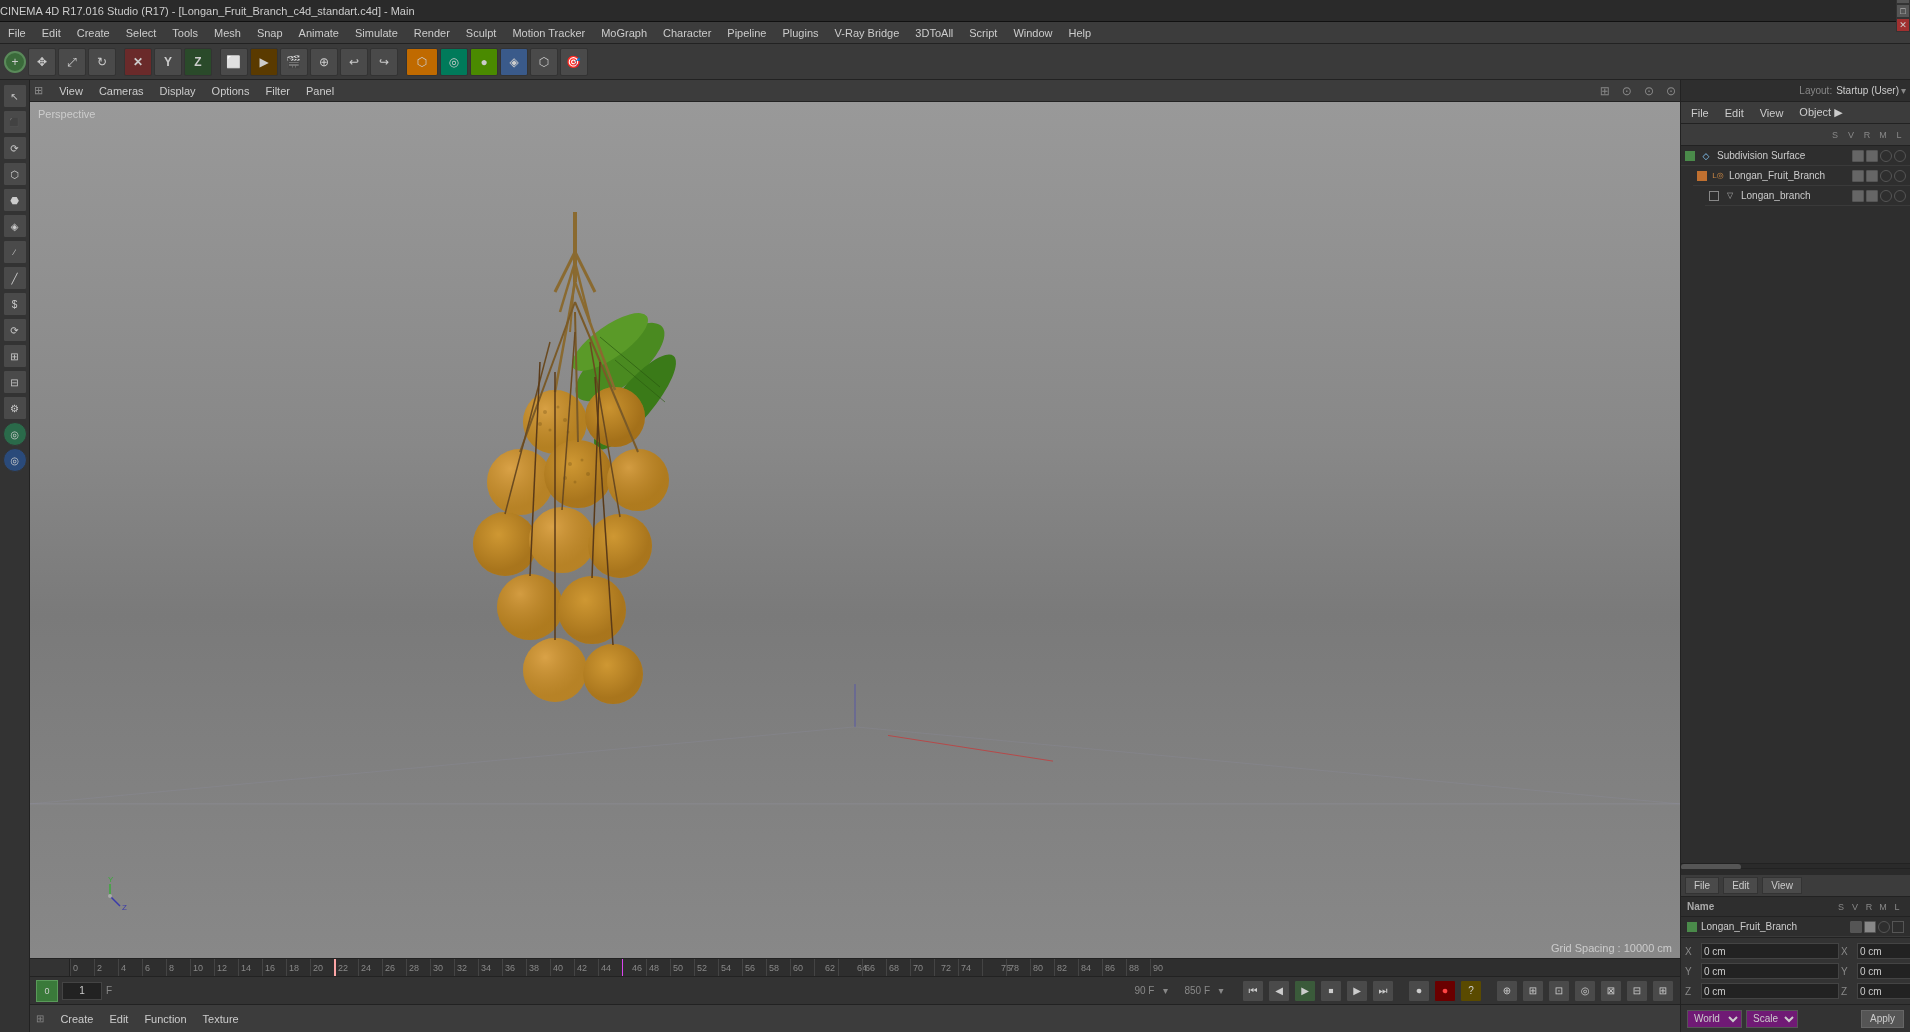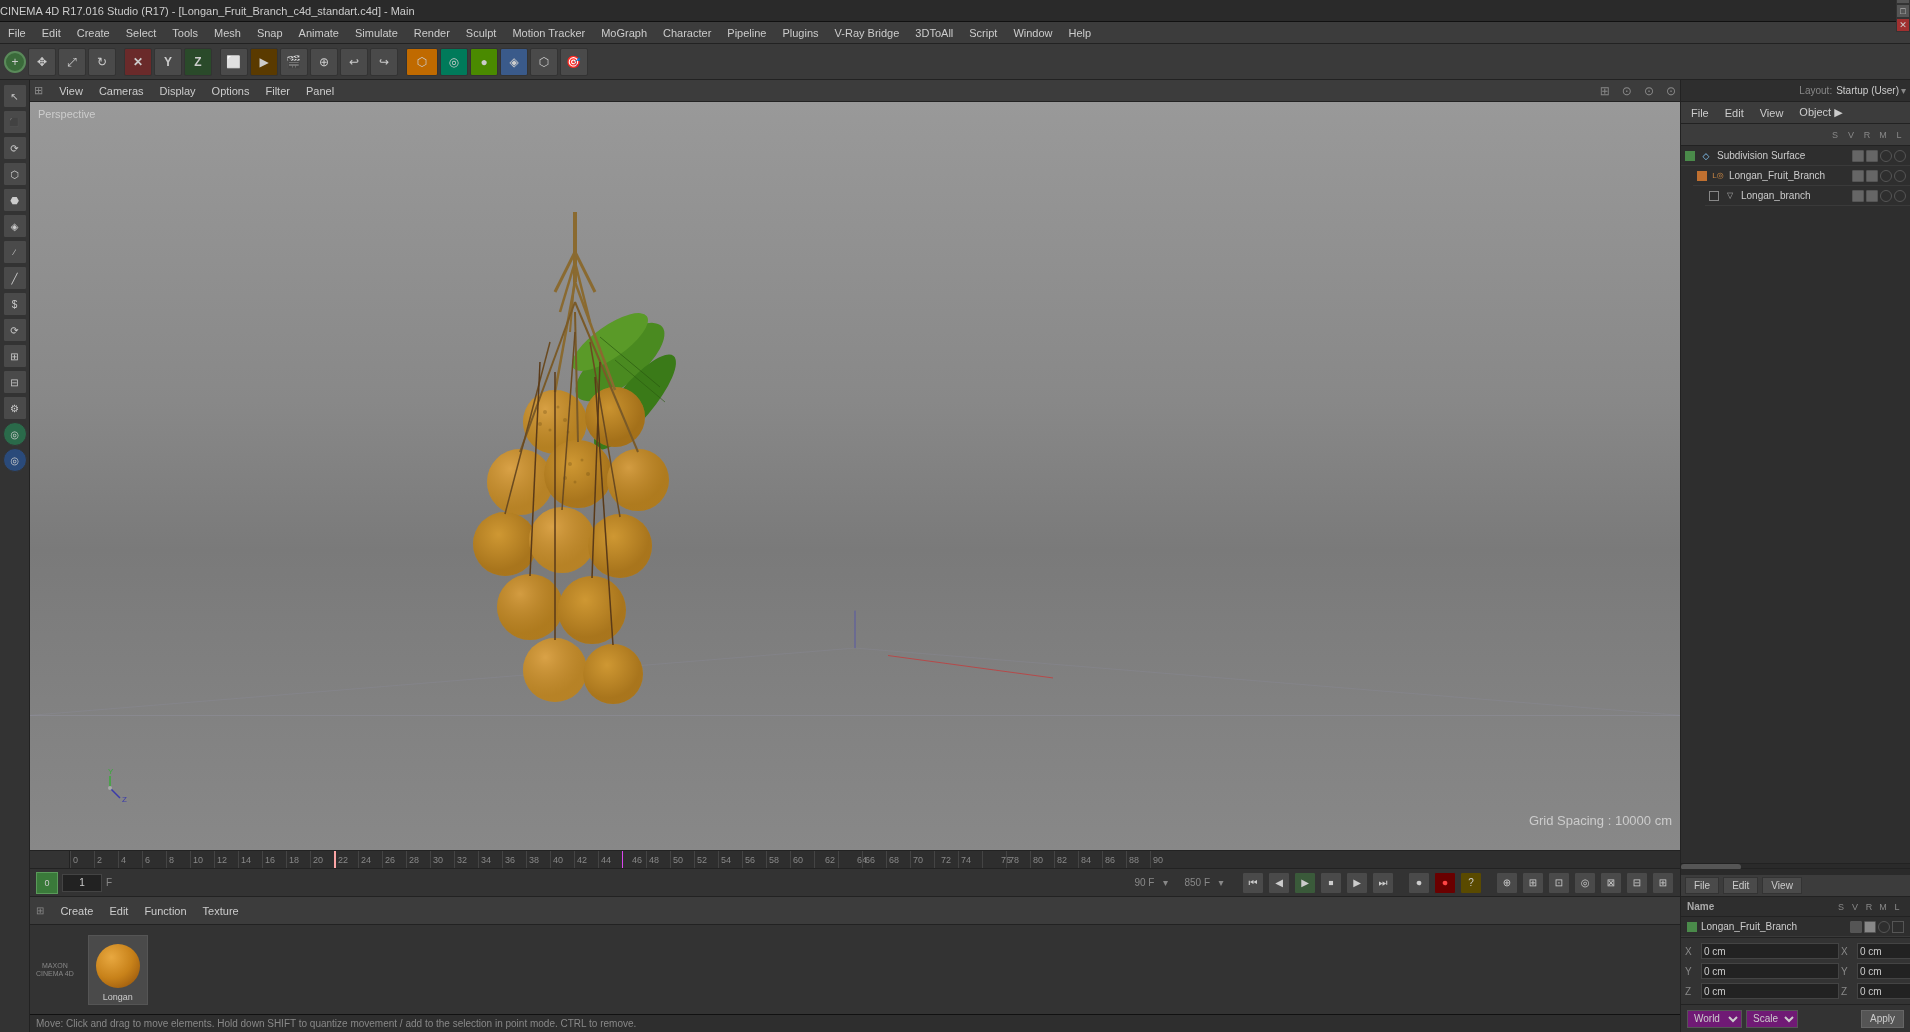--- a/index.html
+++ b/index.html
@@ -55,21 +55,21 @@
     .vp-menu { color: #ccc; font-size: 11px; cursor: pointer; padding: 1px 4px; }
 
     
     #viewport {
       flex: 1; background: #8a8a8a; position: relative; overflow: hidden;
     }
     #viewport-label {
       position: absolute; top: 6px; left: 8px; color: #ccc; font-size: 11px;
     }
     #grid-spacing {
-      position: absolute; bottom: 22px; right: 8px; color: #ccc; font-size: 13px;
+      position: absolute; bottom: 4px; right: 8px; color: #ccc; font-size: 11px;
     }
 
     
     #timeline {
       height: 18px; background: #2e2e2e; border-top: 1px solid #222; display: flex; align-items: center;
       overflow: hidden; position: relative;
     }
     #timeline-ruler { flex: 1; height: 100%; background: #2e2e2e; position: relative; }
     .timeline-tick { position: absolute; top: 0; height: 100%; border-left: 1px solid #444; color: #888; font-size: 9px; padding-left: 1px; line-height: 18px; }
 
@@ -497,38 +497,21 @@
     </div>
 
     <div id="material-bar">
       <span style="color:#888; font-size:10px; margin-right:4px;">⊞</span>
       <span class="mat-menu">Create</span>
       <span class="mat-menu">Edit</span>
       <span class="mat-menu">Function</span>
       <span class="mat-menu">Texture</span>
     </div>
 
-    <div id="material-area">
-
-      <div id="maxon-logo-area" style="display:flex; flex-direction:column; align-items:center; margin-right:8px;">
-        <div style="color:#888; font-size:7px; line-height:1.1; text-align:center;">
-          <div>MAXON</div>
-          <div>CINEMA 4D</div>
-        </div>
-      </div>
-
-      <div class="mat-preview">
-        <div class="mat-sphere" style="background: radial-gradient(circle at 35% 30%, #e8a840, #c8821a, #8a4a08);"></div>
-        <span style="color:#ccc; font-size:9px;">Longan</span>
-      </div>
-    </div>
-
-    <div id="status-bar">
-      <span id="status-text">Move: Click and drag to move elements. Hold down SHIFT to quantize movement / add to the selection in point mode. CTRL to remove.</span>
-    </div>
+
 
   </div>
 
   <div id="right-panel">
 
     <div style="height:22px; background:#2e2e2e; display:flex; align-items:center; justify-content:flex-end; padding:0 4px; border-bottom:1px solid #222;">
       <span style="color:#888; font-size:10px; margin-right:4px;">Layout:</span>
       <span style="color:#ccc; font-size:10px;">Startup (User)</span>
       <span style="color:#888; font-size:10px; margin-left:2px;">▾</span>
     </div>

